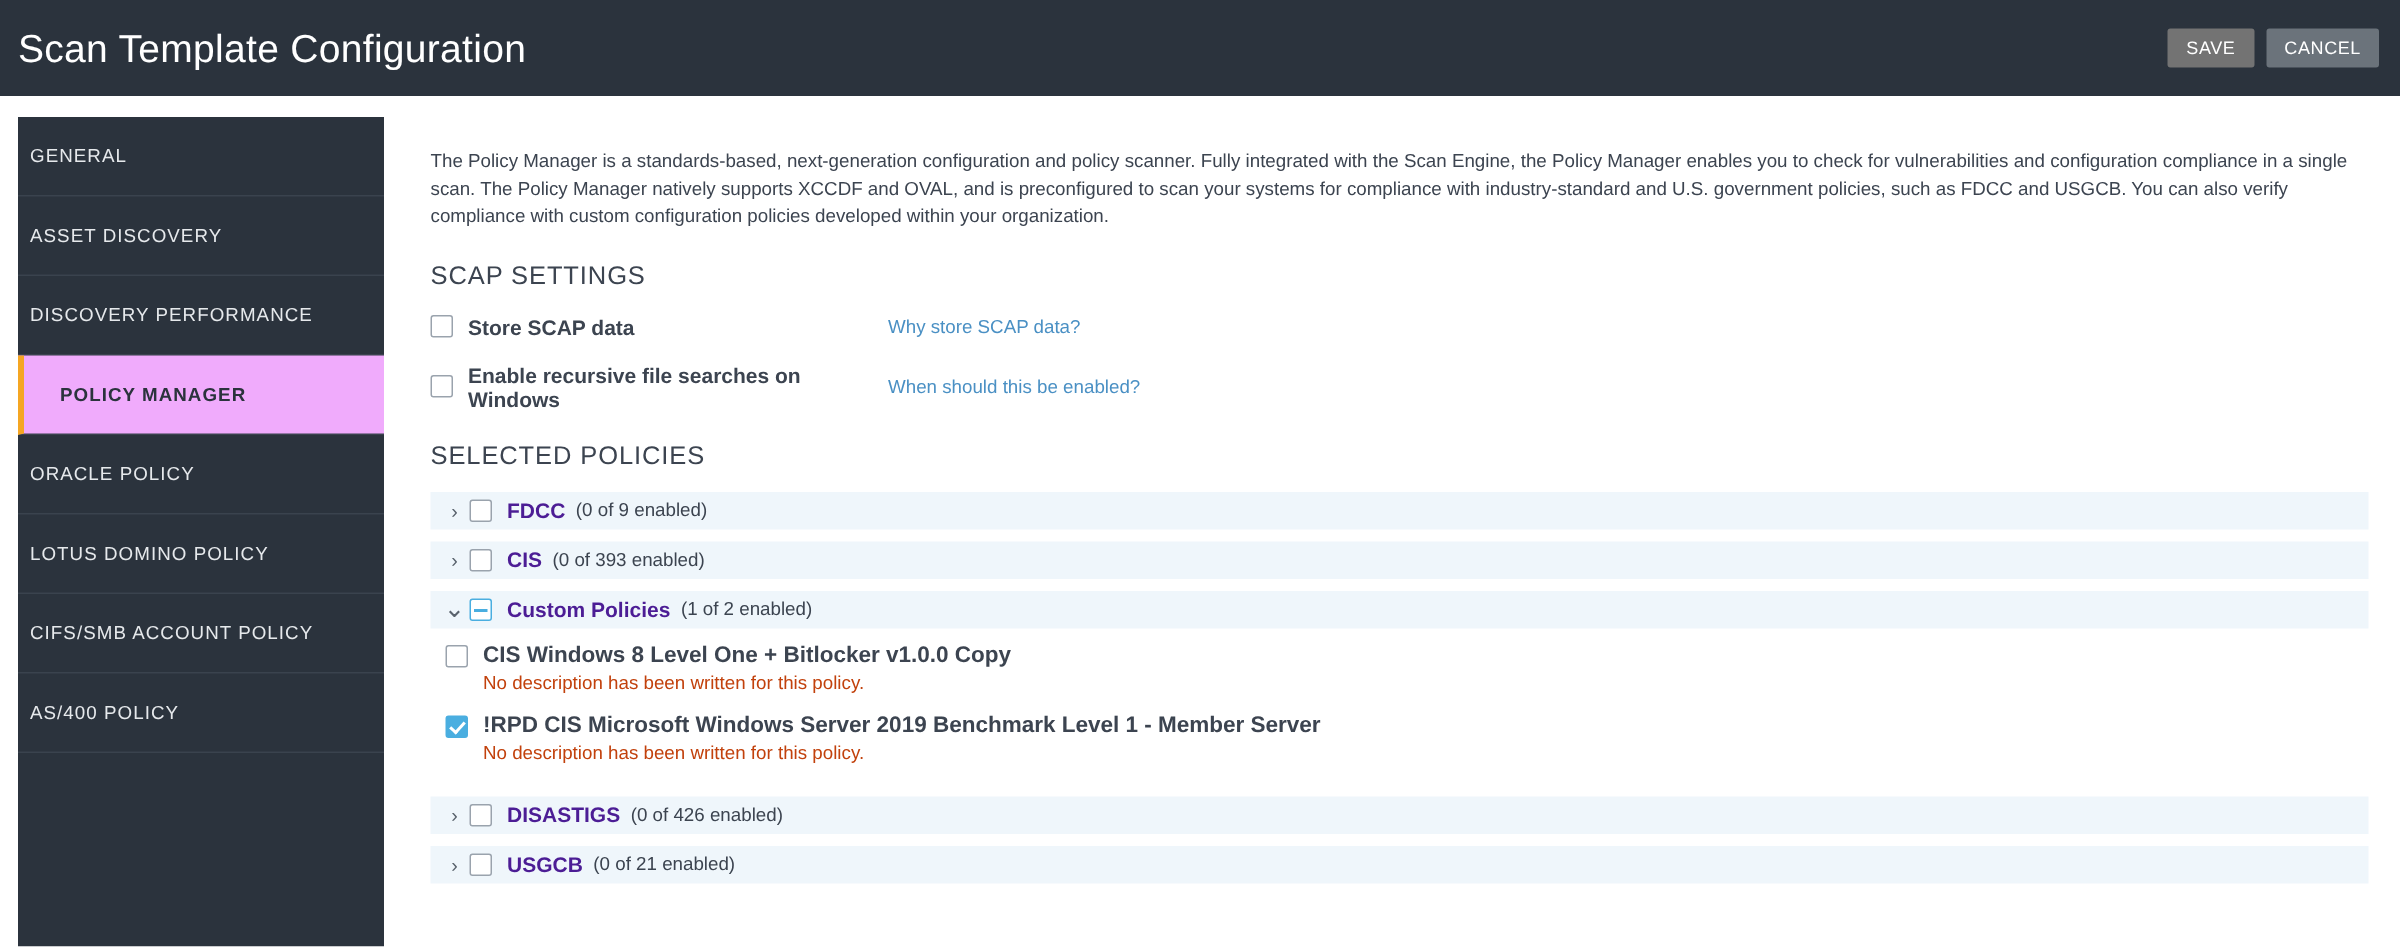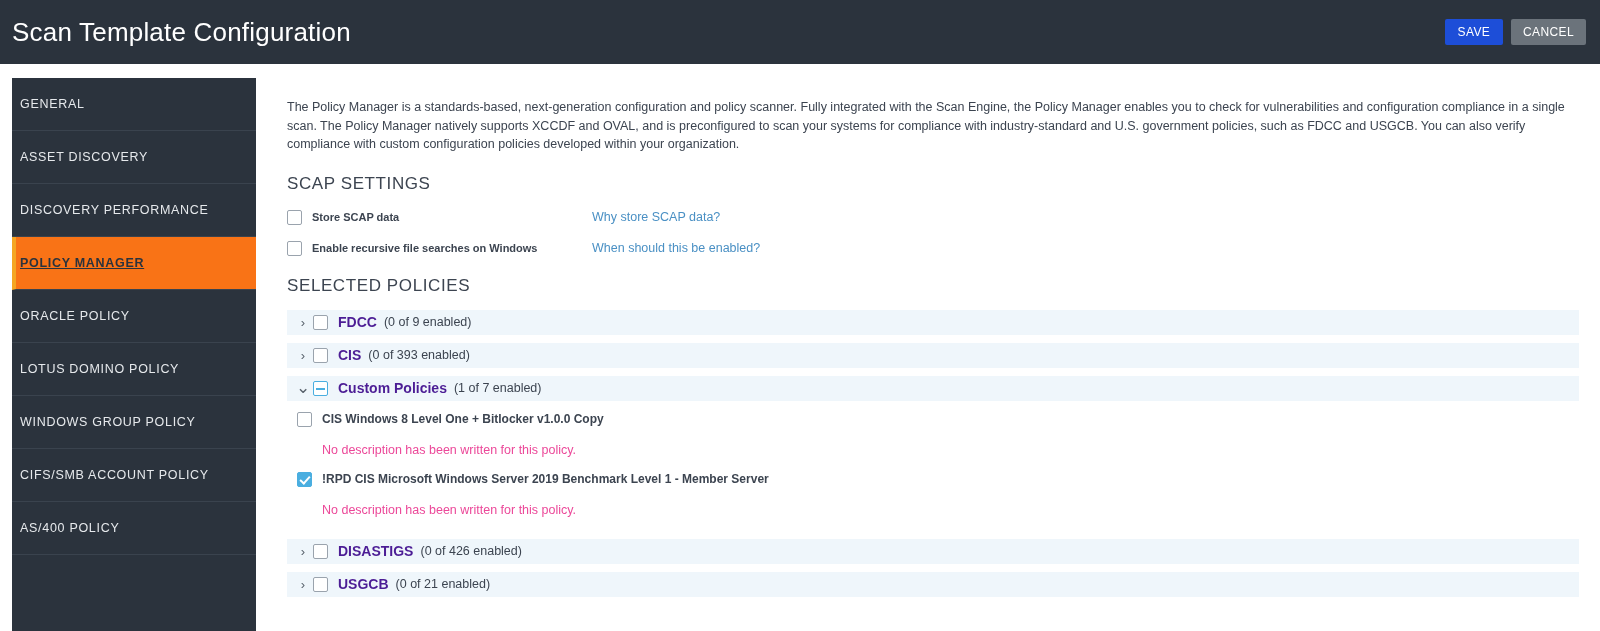--- a/index.html
+++ b/index.html
@@ -53,21 +53,21 @@
     color: #ffffff;
     font-size: 12px;
     font-family: "Liberation Sans", sans-serif;
     letter-spacing: 0.4px;
     cursor: pointer;
     border-radius: 2px;
     display: inline-flex;
     align-items: center;
     justify-content: center;
   }
-  .btn-save { background: #1d4ed8; }
+  .btn-save { background: #737373; }
   .btn-cancel { background: #6b737b; }
 
   
   .sidebar {
     position: absolute;
     top: 78px;
     left: 12px;
     width: 244px;
     height: 553px;
     background: #2b333d;
@@ -79,26 +79,25 @@
     align-items: center;
     padding-left: 8px;
     box-sizing: border-box;
     color: #e6e9ec;
     font-size: 12.5px;
     letter-spacing: 0.7px;
     border-bottom: 1px solid #3a434e;
     cursor: pointer;
   }
   .side-item.active {
-    background: #f97316;
+    background: #f0abfc;
     color: #2b333d;
     border-left: 4px solid #f5a623;
-    padding-left: 4px;
+    padding-left: 24px;
     font-weight: bold;
-    text-decoration: underline;
   }
 
   
   .main {
     position: absolute;
     top: 78px;
     left: 267px;
     width: 1334px;
     height: 553px;
     background: #ffffff;
@@ -160,21 +159,21 @@
     height: 2px;
     background: #4aaee0;
   }
 
   .scap-row {
     display: flex;
     align-items: center;
     margin-top: 16px;
   }
   .scap-label {
-    font-size: 11px;
+    font-size: 14px;
     font-weight: bold;
     color: #3c4450;
     margin-left: 10px;
     width: 280px;
   }
   .link {
     font-size: 12.5px;
     color: #4a90c4;
     text-decoration: none;
     cursor: pointer;
@@ -214,30 +213,30 @@
   }
 
   .policy-item {
     display: flex;
     align-items: flex-start;
     margin: 10px 0 12px 10px;
   }
   .policy-item .cb { margin-top: 1px; }
   .policy-text { margin-left: 10px; }
   .policy-name {
-    font-size: 12px;
+    font-size: 15px;
     font-weight: bold;
     color: #3c4450;
     line-height: 16px;
   }
   .policy-desc {
     font-size: 12.5px;
-    color: #ec4899;
+    color: #c2410c;
     line-height: 17px;
-    margin-top: 15px;
+    margin-top: 2px;
   }
   .spacer-8 { height: 8px; }
 </style>
 </head>
 <body>
 
 <div class="app">
 
   <div class="topbar">
     <div class="topbar-title">Scan Template Configuration</div>
@@ -260,23 +259,20 @@
       <div class="side-item active">
         <span>POLICY MANAGER</span>
       </div>
       <div class="side-item">
         <span>ORACLE POLICY</span>
       </div>
       <div class="side-item">
         <span>LOTUS DOMINO POLICY</span>
       </div>
       <div class="side-item">
-        <span>WINDOWS GROUP POLICY</span>
-      </div>
-      <div class="side-item">
         <span>CIFS/SMB ACCOUNT POLICY</span>
       </div>
       <div class="side-item">
         <span>AS/400 POLICY</span>
       </div>
     </div>
 
   <div class="main">
 
     <div class="intro">The Policy Manager is a standards-based, next-generation configuration and policy scanner. Fully integrated with the Scan Engine, the Policy Manager enables you to check for vulnerabilities and configuration compliance in a single scan. The Policy Manager natively supports XCCDF and OVAL, and is preconfigured to scan your systems for compliance with industry-standard and U.S. government policies, such as FDCC and USGCB. You can also verify compliance with custom configuration policies developed within your organization.</div>
@@ -308,21 +304,21 @@
         <div class="policy-group">
           <span class="chev">›</span>
           <span class="cb"></span>
           <span class="group-name">CIS</span>
           <span class="group-count">(0 of 393 enabled)</span>
         </div>
         <div class="policy-group">
           <span class="chev" style="font-size: 17px; line-height: 10px;">⌄</span>
           <span class="cb indeterminate"></span>
           <span class="group-name">Custom Policies</span>
-          <span class="group-count">(1 of 7 enabled)</span>
+          <span class="group-count">(1 of 2 enabled)</span>
         </div>
         <div class="policy-item">
           <span class="cb"></span>
           <div class="policy-text">
             <div class="policy-name">CIS Windows 8 Level One + Bitlocker v1.0.0 Copy</div>
             <div class="policy-desc">No description has been written for this policy.</div>
           </div>
         </div>
         <div class="policy-item">
           <span class="cb checked"></span>

